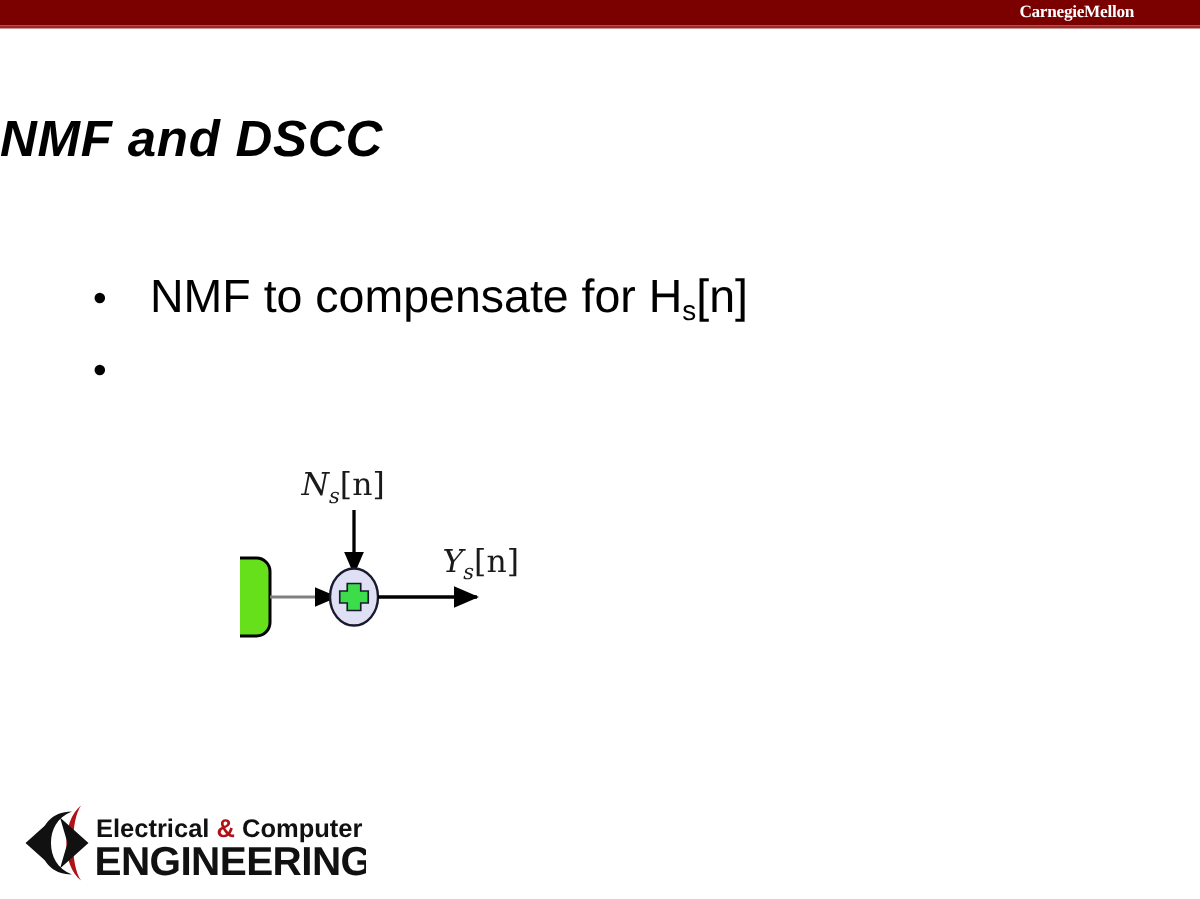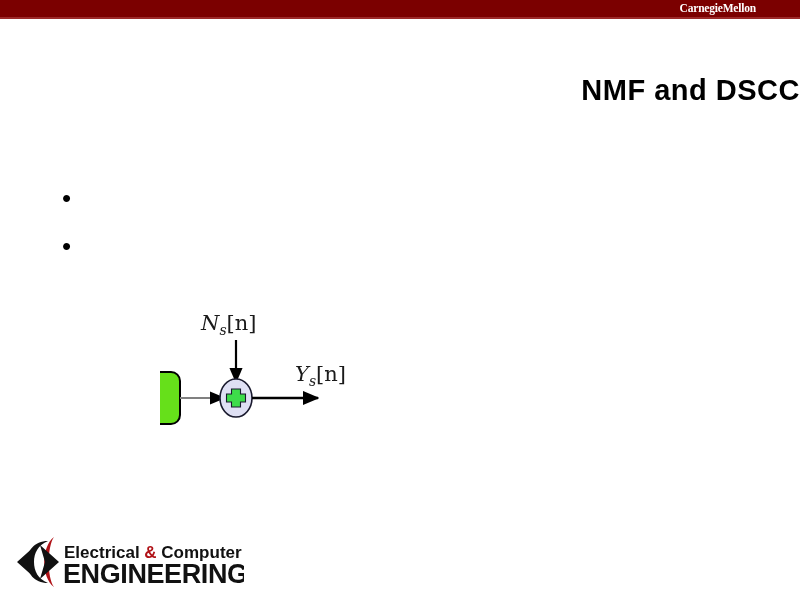--- a/index.html
+++ b/index.html
@@ -47,25 +47,26 @@
     line-height: 15px;
     white-space: nowrap;
   }
 
   
   #slide-title {
     position: absolute;
     left: 0;
     top: 74px;
     width: 800px;
-    text-align: right;
-    font-size: 29px;
+    text-align: left;
+    font-size: 34px;
     font-weight: bold;
     color: #000000;
     letter-spacing: 0.5px;
+    font-style: italic;
   }
 
   
   #bullet-list {
     position: absolute;
     left: 62px;
     top: 174px;
     width: 660px;
   }
   .bullet-row {
@@ -144,20 +145,21 @@
   <div id="header-banner"></div>
   <div id="header-banner-underline"></div>
   <div id="cmu-wordmark">CarnegieMellon</div>
 
   <div id="slide-title">NMF and DSCC</div>
 
   <div id="bullet-list">
 
     <div class="bullet-row">
       <span class="bullet-marker">•</span>
+      <span class="bullet-text"><span>NMF to compensate for H</span><sub>s</sub><span>[n]</span></span>
     </div>
 
     <div class="bullet-row">
       <span class="bullet-marker">•</span>
     </div>
 
   </div>
 
   <div id="block-diagram">
     <svg id="diagram-svg" width="400" height="150" viewBox="0 0 400 150">

